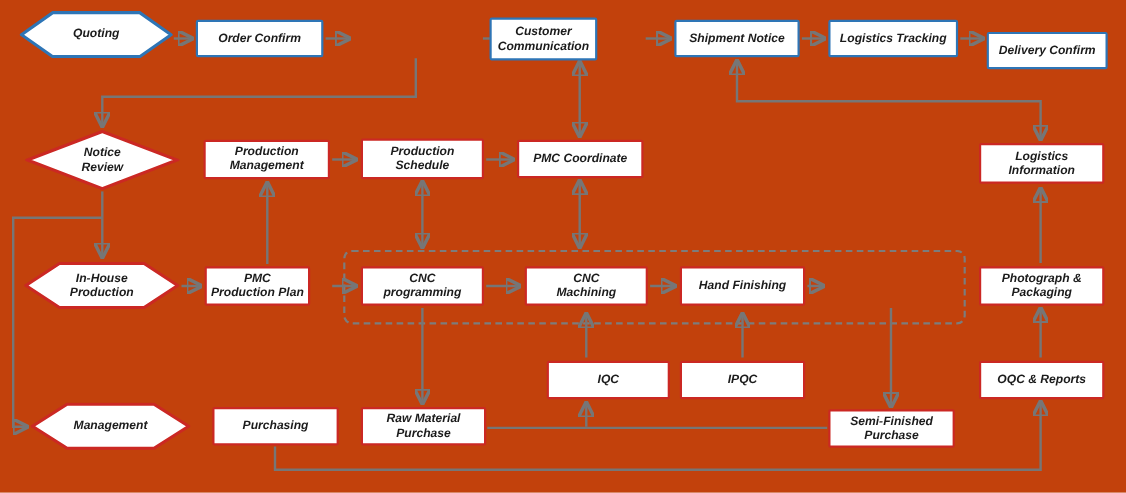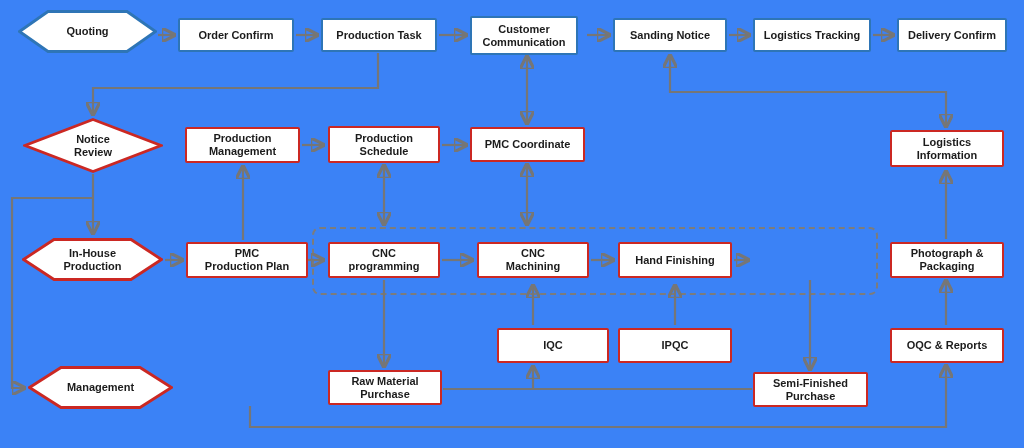--- a/index.html
+++ b/index.html
@@ -3,22 +3,23 @@
 <meta charset="utf-8">
 <style>
   :root{
     --blue:#2E75B6;
     --red:#CB2823;
     --line:#767676;
     --text:#1b1b1b;
   }
   html,body{margin:0;padding:0;background:#fff;}
   #canvas{
-    position:relative;width:1024px;height:448px;background:#3b82f6;overflow:hidden;
+    position:relative;width:1024px;height:448px;background:#c2410c;overflow:hidden;
     font-family:"Liberation Sans", sans-serif;
+    font-style:italic;
   }
   .node{
     position:absolute;box-sizing:border-box;background:#fff;border:2.5px solid var(--red);
     display:flex;align-items:center;justify-content:center;text-align:center;
     font-size:11px;font-weight:700;line-height:1.18;color:var(--text);
     white-space:pre-line;z-index:3;border-radius:2px;
   }
   .node.blue{border-color:var(--blue);}
   .poly{position:absolute;z-index:3;}
   .poly svg{position:absolute;left:0;top:0;width:100%;height:100%;}
@@ -79,26 +80,25 @@
     <path d="M670,56 V92 H946 V126" marker-start="url(#arr)" marker-end="url(#arr)"></path>
   </svg>
 
   <div class="poly" style="left:18px;top:10px;width:139px;height:43px">
     <svg viewBox="0 0 139 43" preserveAspectRatio="none">
       <polygon points="1.5,21.5 30,1.5 109,1.5 137.5,21.5 109,41.5 30,41.5" fill="#fff" stroke="#2E75B6" stroke-width="2.8"></polygon>
     </svg>
     <span class="lbl">Quoting</span>
   </div>
   <div class="node blue" style="left:178px;top:18px;width:116px;height:34px"><span>Order Confirm</span></div>
-  <div class="node blue" style="left:321px;top:18px;width:116px;height:34px"><span>Production Task</span></div>
-  <div class="node blue" style="left:470px;top:16px;width:108px;height:39px"><span>Customer
+  <div class="node blue" style="left:445px;top:16px;width:98px;height:39px"><span>Customer
 Communication</span></div>
-  <div class="node blue" style="left:613px;top:18px;width:114px;height:34px"><span>Sanding Notice</span></div>
+  <div class="node blue" style="left:613px;top:18px;width:114px;height:34px"><span>Shipment Notice</span></div>
   <div class="node blue" style="left:753px;top:18px;width:118px;height:34px"><span>Logistics Tracking</span></div>
-  <div class="node blue" style="left:897px;top:18px;width:110px;height:34px"><span>Delivery Confirm</span></div>
+  <div class="node blue" style="left:897px;top:29px;width:110px;height:34px"><span>Delivery Confirm</span></div>
 
   <div class="poly" style="left:23px;top:118px;width:140px;height:55px">
     <svg viewBox="0 0 140 55" preserveAspectRatio="none">
       <polygon points="70,1.5 138,27.5 70,53.5 2,27.5" fill="#fff" stroke="#CB2823" stroke-width="2.8"></polygon>
     </svg>
     <span class="lbl">Notice
 Review</span>
   </div>
   <div class="node" style="left:185px;top:127px;width:115px;height:36px"><span>Production
 Management</span></div>
@@ -108,38 +108,39 @@
   <div class="node" style="left:890px;top:130px;width:114px;height:37px"><span>Logistics
 Information</span></div>
 
   <div class="poly" style="left:22px;top:238px;width:141px;height:43px">
     <svg viewBox="0 0 141 43" preserveAspectRatio="none">
       <polygon points="1.5,21.5 32,1.5 109,1.5 139.5,21.5 109,41.5 32,41.5" fill="#fff" stroke="#CB2823" stroke-width="2.8"></polygon>
     </svg>
     <span class="lbl">In-House
 Production</span>
   </div>
-  <div class="node" style="left:186px;top:242px;width:122px;height:36px"><span>PMC
+  <div class="node" style="left:186px;top:242px;width:96px;height:36px"><span>PMC
 Production Plan</span></div>
   <div class="node" style="left:328px;top:242px;width:112px;height:36px"><span>CNC
 programming</span></div>
   <div class="node" style="left:477px;top:242px;width:112px;height:36px"><span>CNC
 Machining</span></div>
   <div class="node" style="left:618px;top:242px;width:114px;height:36px"><span>Hand Finishing</span></div>
   <div class="node" style="left:890px;top:242px;width:114px;height:36px"><span>Photograph &amp;
 Packaging</span></div>
 
   <div class="node" style="left:497px;top:328px;width:112px;height:35px"><span>IQC</span></div>
   <div class="node" style="left:618px;top:328px;width:114px;height:35px"><span>IPQC</span></div>
   <div class="node" style="left:890px;top:328px;width:114px;height:35px"><span>OQC &amp; Reports</span></div>
 
   <div class="poly" style="left:28px;top:366px;width:145px;height:43px">
     <svg viewBox="0 0 145 43" preserveAspectRatio="none">
       <polygon points="1.5,21.5 33,1.5 112,1.5 143.5,21.5 112,41.5 33,41.5" fill="#fff" stroke="#CB2823" stroke-width="2.8"></polygon>
     </svg>
     <span class="lbl">Management</span>
   </div>
+  <div class="node" style="left:193px;top:370px;width:115px;height:35px"><span>Purchasing</span></div>
   <div class="node" style="left:328px;top:370px;width:114px;height:35px"><span>Raw Material
 Purchase</span></div>
   <div class="node" style="left:753px;top:372px;width:115px;height:35px"><span>Semi-Finished
 Purchase</span></div>
 
 </div>
 
 </body></html>

